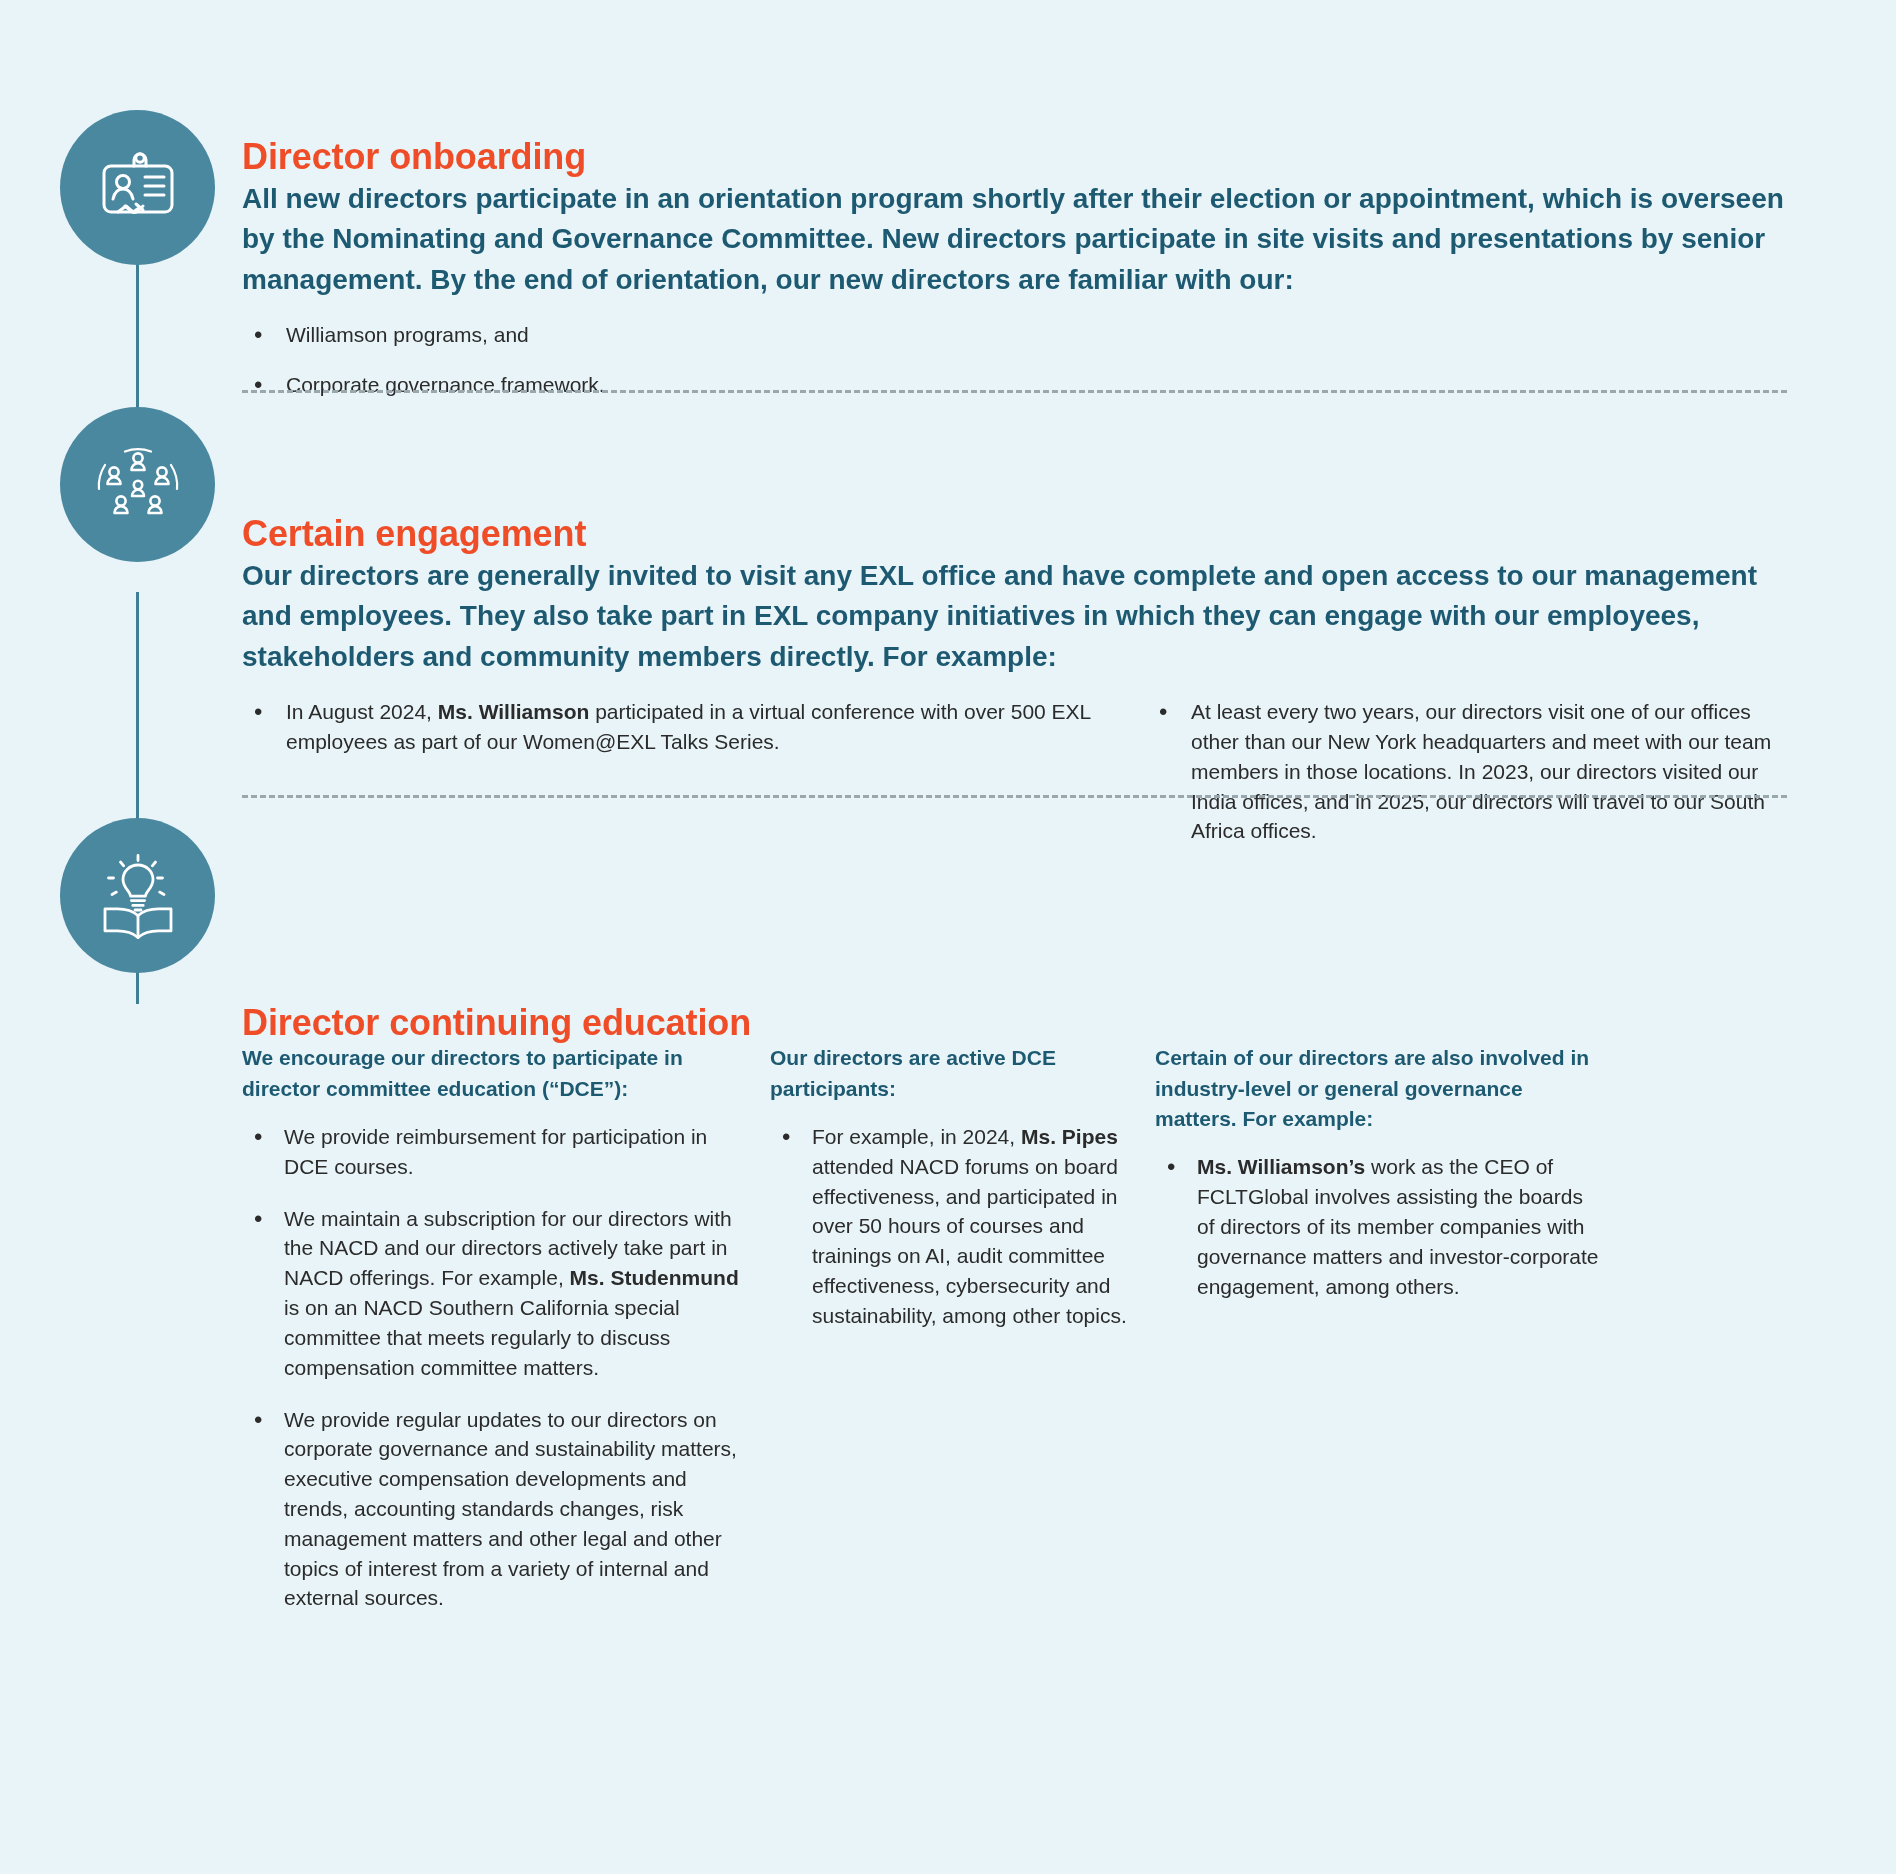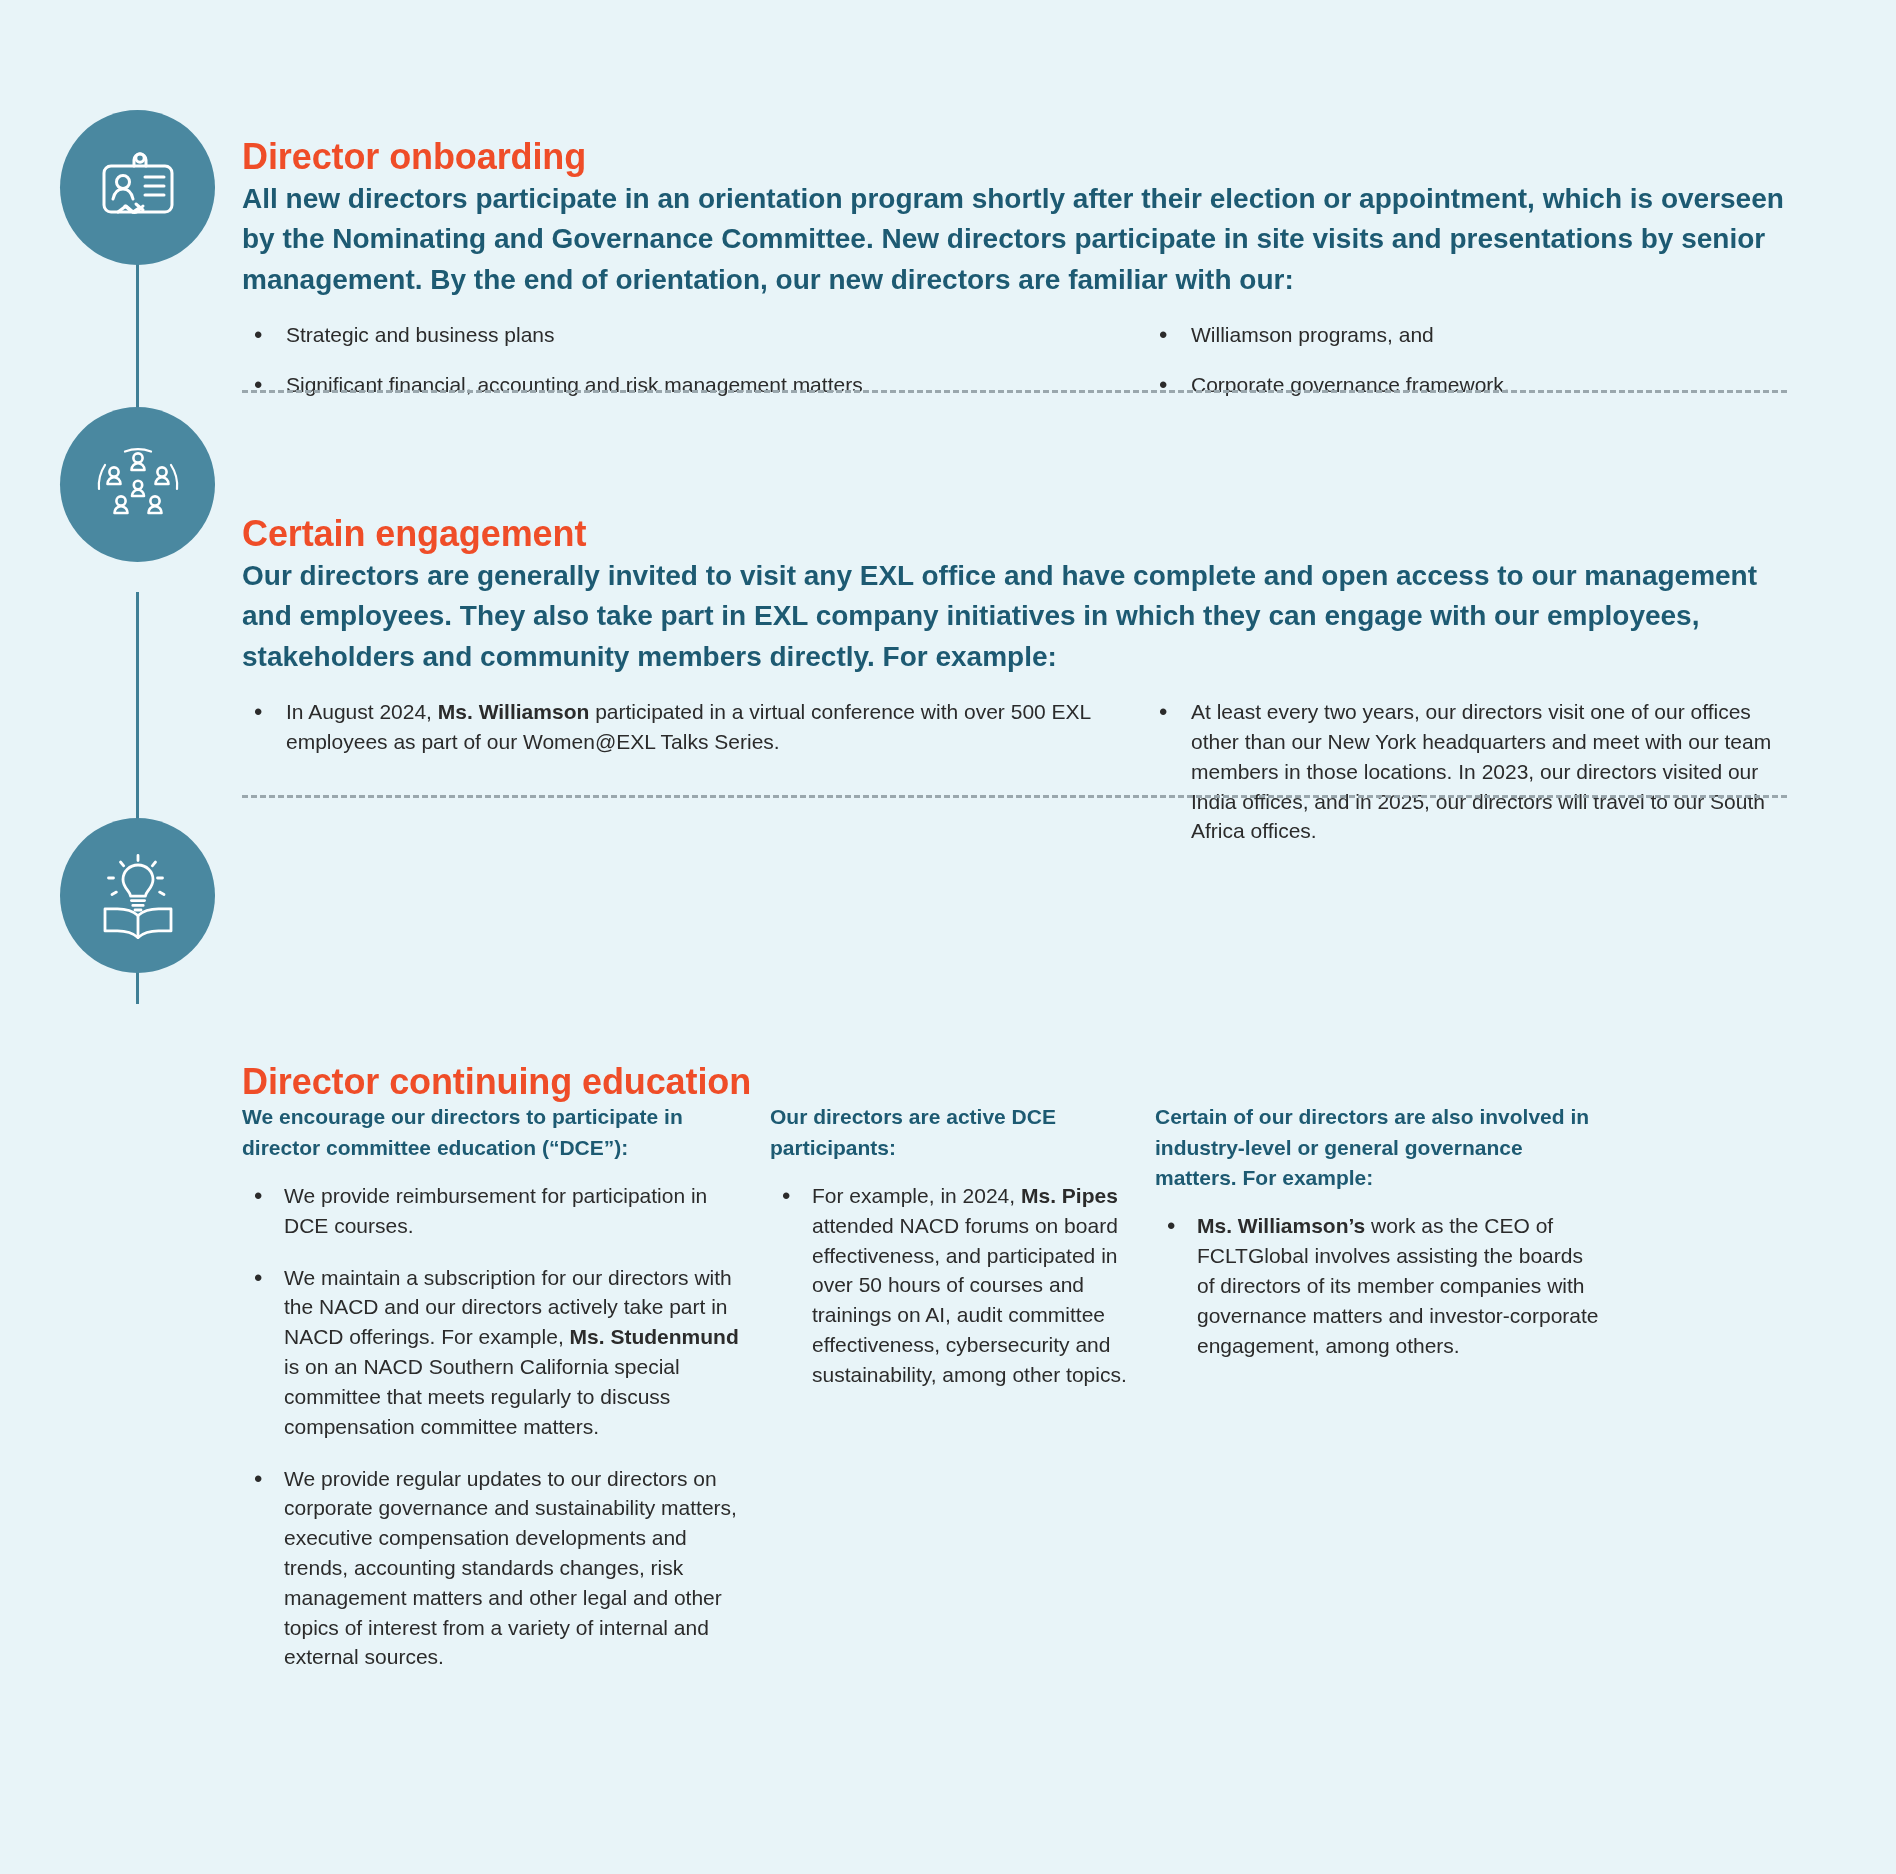--- a/index.html
+++ b/index.html
@@ -42,21 +42,21 @@
   }
   .badge svg { display: block; }
   .badge-1 { top: 110px; }
   .badge-2 { top: 407px; }
   .badge-3 { top: 818px; }
 
   
   .section { position: absolute; left: 242px; }
   .sec-1 { top: 138px; width: 1545px; }
   .sec-2 { top: 515px; width: 1545px; }
-  .sec-3 { top: 1063px; width: 1545px; }
+  .sec-3 { top: 1004px; width: 1545px; }
 
   h2.heading {
     color: #ef4d28;
     font-size: 36px;
     font-weight: bold;
     line-height: 1.06;
     letter-spacing: -0.1px;
     margin-bottom: 3px;
   }
   h2.heading.tight { margin-bottom: 1px; }
@@ -137,26 +137,20 @@
       <path d="M26 70l8-6 7 6 6-4" stroke-width="3"></path>
       <path d="M33 64l6 5c2 2 5 2 7 0l5-5"></path>
       <path d="M44 62l7 6"></path>
     </svg>
   </div>
 
   <div class="section sec-1">
     <h2 class="heading">Director onboarding</h2>
     <p class="lede">All new directors participate in an orientation program shortly after their election or appointment, which is overseen by the Nominating and Governance Committee. New directors participate in site visits and presentations by senior management. By the end of orientation, our new directors are familiar with our:</p>
     <div class="cols2">
-      <div class="col c2-a">
-        <ul class="bullets">
-          <li>Strategic and business plans</li>
-          <li>Significant financial, accounting and risk management matters</li>
-        </ul>
-      </div>
       <div class="col c2-b">
         <ul class="bullets">
           <li>Williamson programs, and</li>
           <li>Corporate governance framework.</li>
         </ul>
       </div>
     </div>
   </div>
 
   <div class="divider div-1"></div>

